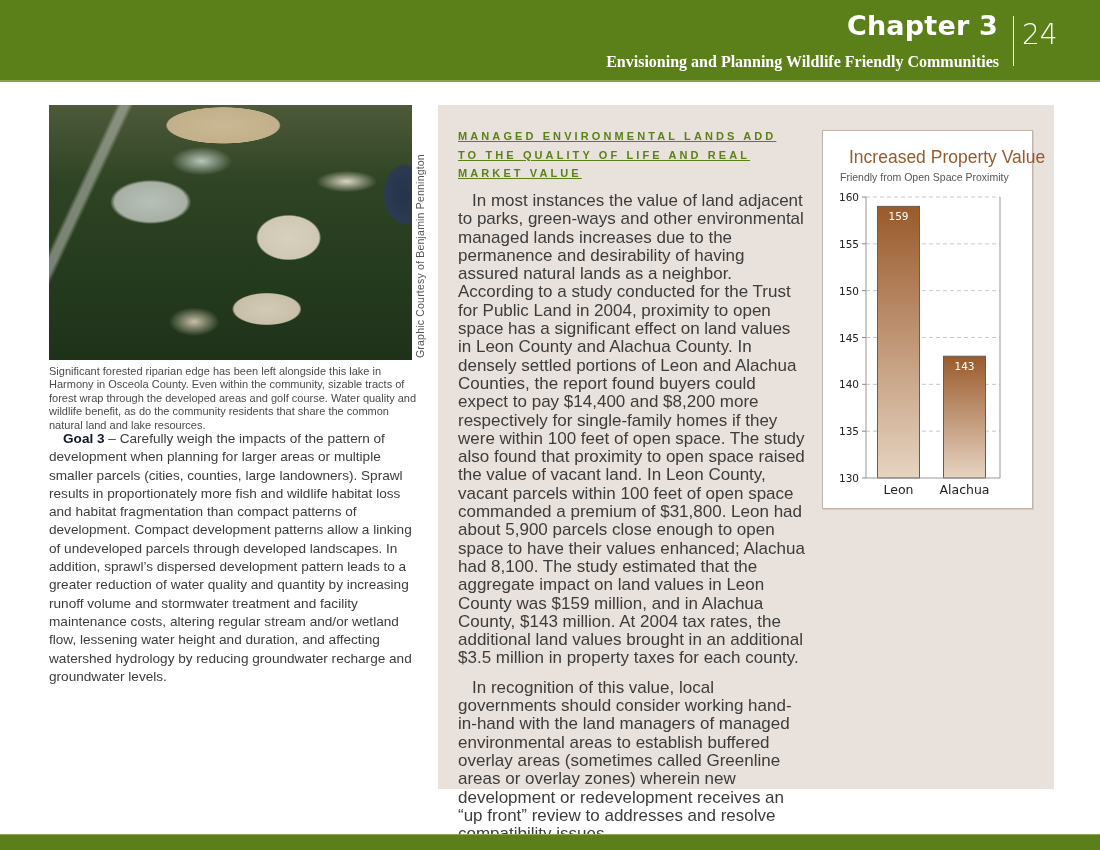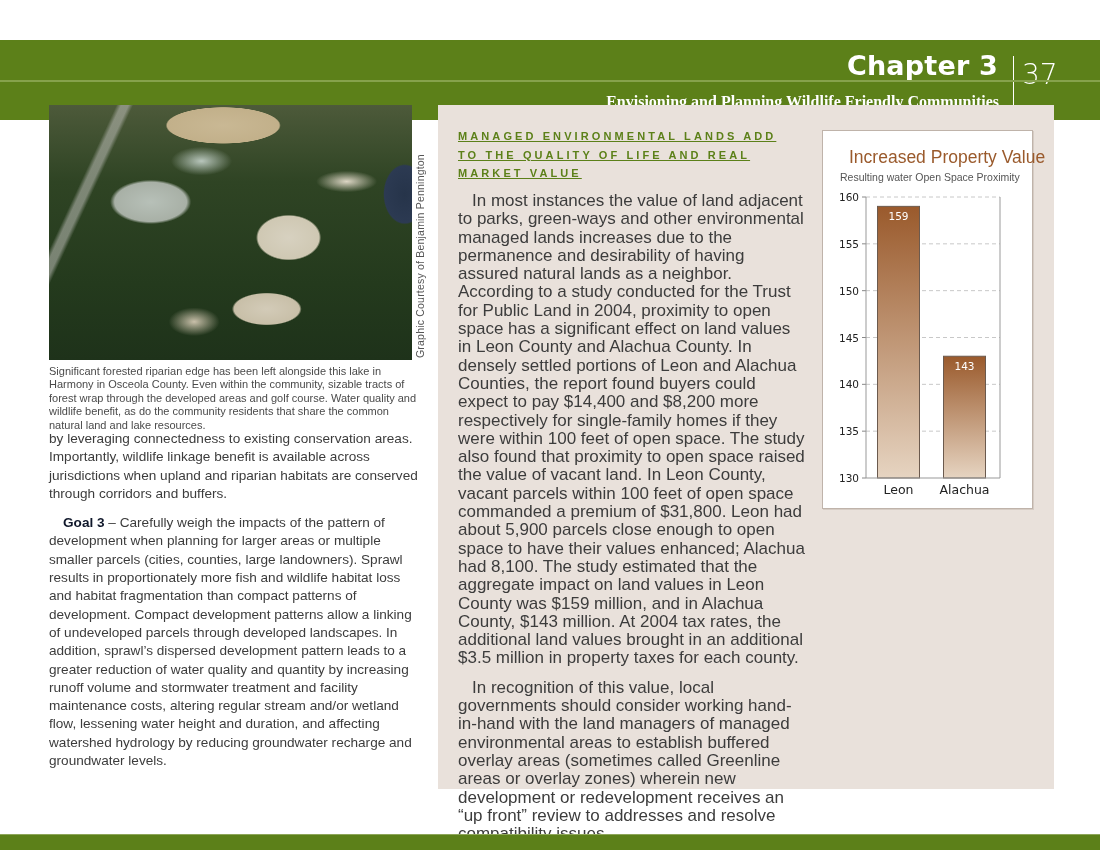--- a/index.html
+++ b/index.html
@@ -1,20 +1,20 @@
 <!DOCTYPE html>
 <html><head>
   <meta charset="utf-8">
   <style>
     * { margin: 0; padding: 0; box-sizing: border-box; }
     html, body { width: 1100px; height: 850px; background: #ffffff; overflow: hidden; }
     body { position: relative; font-family: "Liberation Sans", "DejaVu Sans", sans-serif; color: #3a3a3a; }
 
     
-    .header { position: absolute; left: 0; top: 0; width: 1100px; height: 80px; background: #5c8019; margin-top: 40px; }
+    .header { position: absolute; left: 0; top: 0; width: 1100px; height: 80px; background: #5c8019; }
     .header-rule { position: absolute; left: 0; top: 80px; width: 1100px; height: 2px; background: #86a24c; }
     .chapter-title { position: absolute; right: 102px; top: 10px; color: #ffffff; font-family: "DejaVu Sans", sans-serif; font-weight: bold; font-size: 27px; letter-spacing: 0.2px; }
     .chapter-subtitle { position: absolute; right: 101px; top: 53px; color: #ffffff; font-family: "Liberation Serif", "DejaVu Serif", serif; font-weight: bold; font-size: 16px; text-align: center; }
     .header-divider { position: absolute; left: 1013px; top: 16px; width: 1px; height: 50px; background: #ffffff; }
     .page-number { position: absolute; left: 1022px; top: 18px; color: #ffffff; font-family: "DejaVu Sans", sans-serif; font-weight: 200; font-size: 28px; }
 
     
     .footer-rule { position: absolute; left: 0; top: 834px; width: 1100px; height: 1px; background: #8ea65a; }
     .footer { position: absolute; left: 0; top: 835px; width: 1100px; height: 15px; background: #5c8019; }
 
@@ -58,44 +58,43 @@
     .cat-label { font-family: "DejaVu Sans", sans-serif; font-size: 12.5px; fill: #222; }
     .data-label { font-family: "DejaVu Sans", sans-serif; font-size: 10.5px; fill: #ffffff; }
   </style>
 </head>
 <body>
 
 <div class="header">
   <div class="chapter-title">Chapter 3</div>
   <div class="chapter-subtitle">Envisioning and Planning Wildlife Friendly Communities</div>
   <div class="header-divider"></div>
-  <div class="page-number">37</div>
+  <div class="page-number">24</div>
 </div>
 <div class="header-rule"></div>
 
 <div class="photo" title="Aerial rendering of Harmony community in Osceola County with forest, lake and golf course"></div>
 <div class="photo-credit">Graphic Courtesy of Benjamin Pennington</div>
 <div class="caption">Significant forested riparian edge has been left alongside this lake in Harmony in Osceola County. Even within the community, sizable tracts of forest wrap through the developed areas and golf course. Water quality and wildlife benefit, as do the community residents that share the common natural land and lake resources.</div>
 
 <div class="left-body">
-  <p>by leveraging connectedness to existing conservation areas. Importantly, wildlife linkage benefit is available across jurisdictions when upland and riparian habitats are conserved through corridors and buffers.</p>
   <p><span class="indent"></span><span class="goal-label">Goal 3</span><span> – Carefully weigh the impacts of the pattern of development when planning for larger areas or multiple smaller parcels (cities, counties, large landowners).  Sprawl results in proportionately more fish and wildlife habitat loss and habitat fragmentation than compact patterns of development. Compact development patterns allow a linking of undeveloped parcels through developed landscapes. In addition, sprawl’s dispersed development pattern leads to a greater reduction of water quality and quantity by increasing runoff volume and stormwater treatment and facility maintenance costs, altering regular stream and/or wetland flow, lessening water height and duration, and affecting watershed hydrology by reducing groundwater recharge and groundwater levels.</span></p>
 </div>
 
 <div class="panel"></div>
 <div class="section-heading">Managed Environmental Lands Add to the Quality of Life and Real Market Value</div>
 <div class="right-body">
   <p><span class="indent"></span><span>In most instances the value of land adjacent to parks, green-ways and other environmental managed lands increases due to the permanence and desirability of having assured natural lands as a neighbor.  According to a study conducted for the Trust for Public Land in 2004, proximity to open space has a significant effect on land values in Leon County and Alachua County. In densely settled portions of Leon and Alachua Counties, the report found buyers could expect to pay $14,400 and $8,200 more respectively for single-family homes if they were within 100 feet of open space. The study also found that proximity to open space raised the value of vacant land.  In Leon County, vacant parcels within 100 feet of open space commanded a premium of $31,800. Leon had about 5,900 parcels close enough to open space to have their values enhanced; Alachua had 8,100. The study estimated that the aggregate impact on land values in Leon County was $159 million, and in Alachua County, $143 million. At 2004 tax rates, the additional land values brought in an additional $3.5 million in property taxes for each county.</span></p>
   <p><span class="indent"></span><span>In recognition of this value, local governments should consider working hand-in-hand with the land managers of managed environmental areas to establish buffered overlay areas (sometimes called Greenline areas or overlay zones) wherein new development or redevelopment receives an “up front” review to addresses and resolve compatibility issues.</span></p>
   <p class="source"><span class="indent"></span><span>Source: E. Moscovitch, (2004). Open Space Proximity and Land Values, Trust for Public Land study by Cape Ann Economics</span></p>
 </div>
 
 <div class="chart-box"></div>
 <div class="chart-title">Increased Property Value</div>
-<div class="chart-subtitle">Resulting water Open Space Proximity</div>
+<div class="chart-subtitle">Friendly from Open Space Proximity</div>
 <svg id="chart-svg" xmlns="http://www.w3.org/2000/svg">
   <defs>
     <linearGradient id="barGrad" x1="0" y1="0" x2="0" y2="1">
       <stop offset="0%" id="grad-top" stop-color="#9a5a2c"></stop>
       <stop offset="100%" id="grad-bottom" stop-color="#e6d4c1"></stop>
     </linearGradient>
   </defs>
   <g id="chart-grid">
       <line x1="44" x2="178" y1="246.16666666666669" y2="246.16666666666669" stroke="#c8c8c8" stroke-width="1" stroke-dasharray="4,3"></line>
       <line x1="44" x2="178" y1="199.33333333333334" y2="199.33333333333334" stroke="#c8c8c8" stroke-width="1" stroke-dasharray="4,3"></line>

